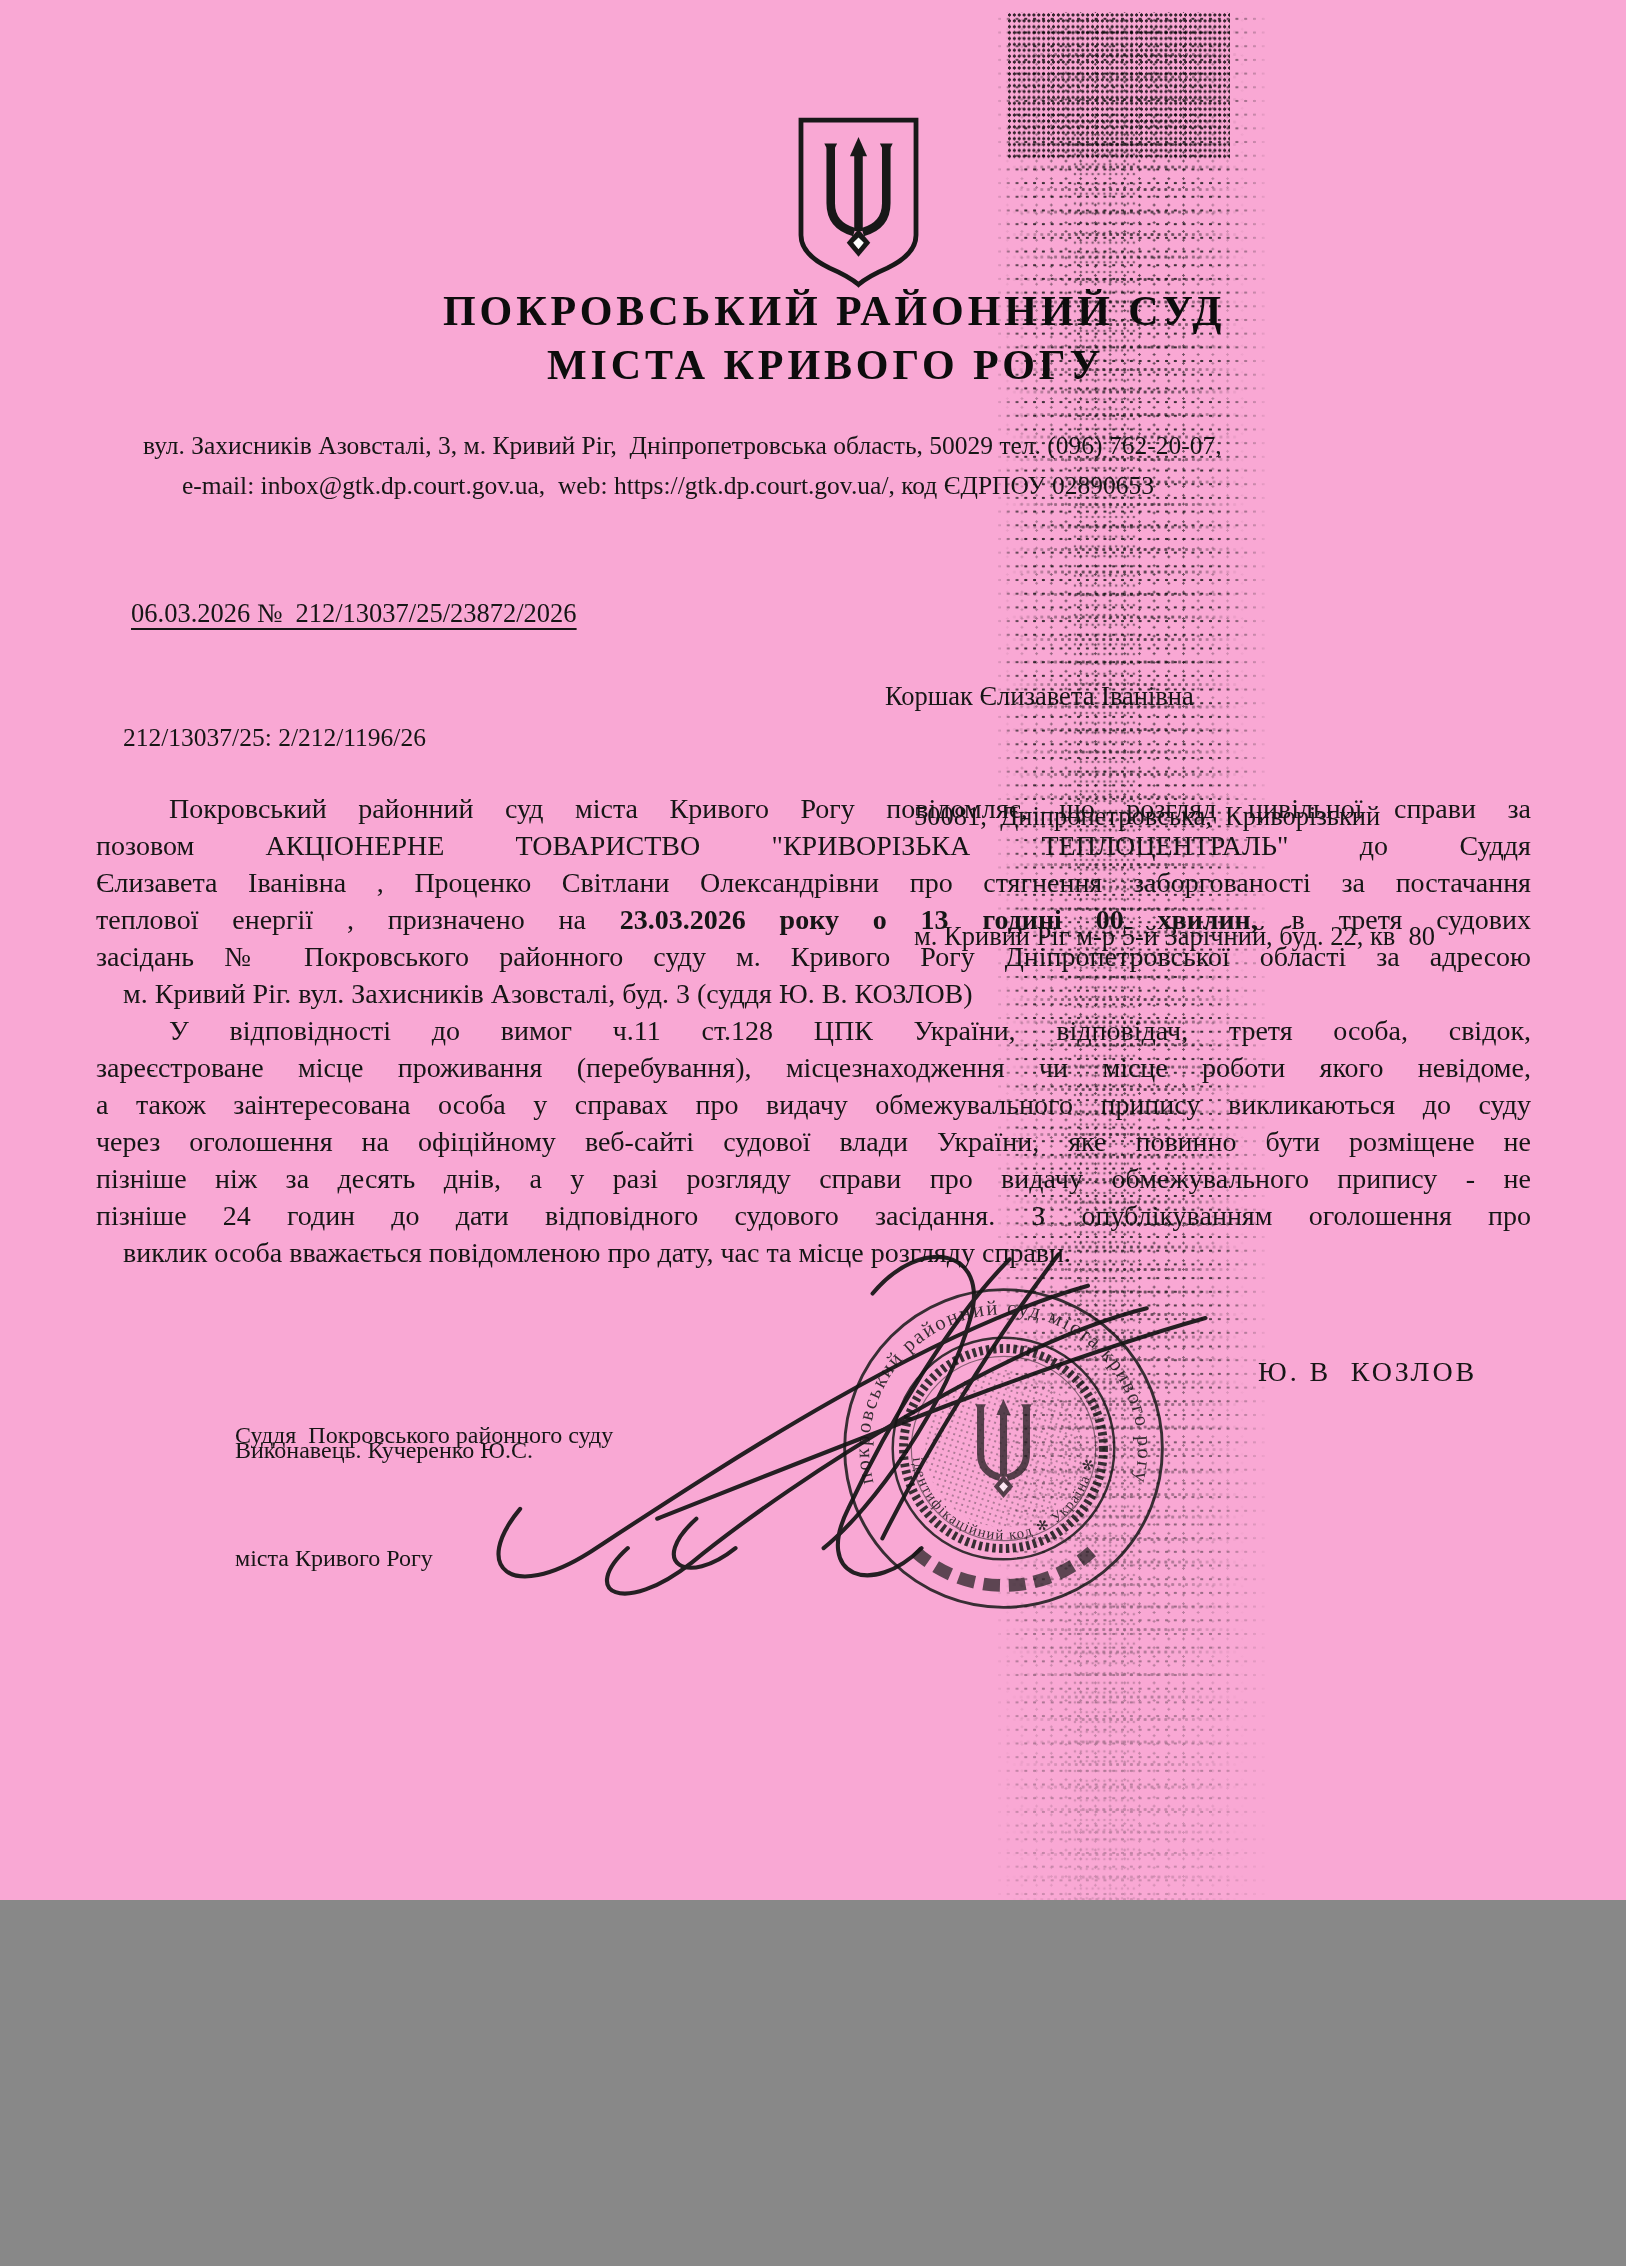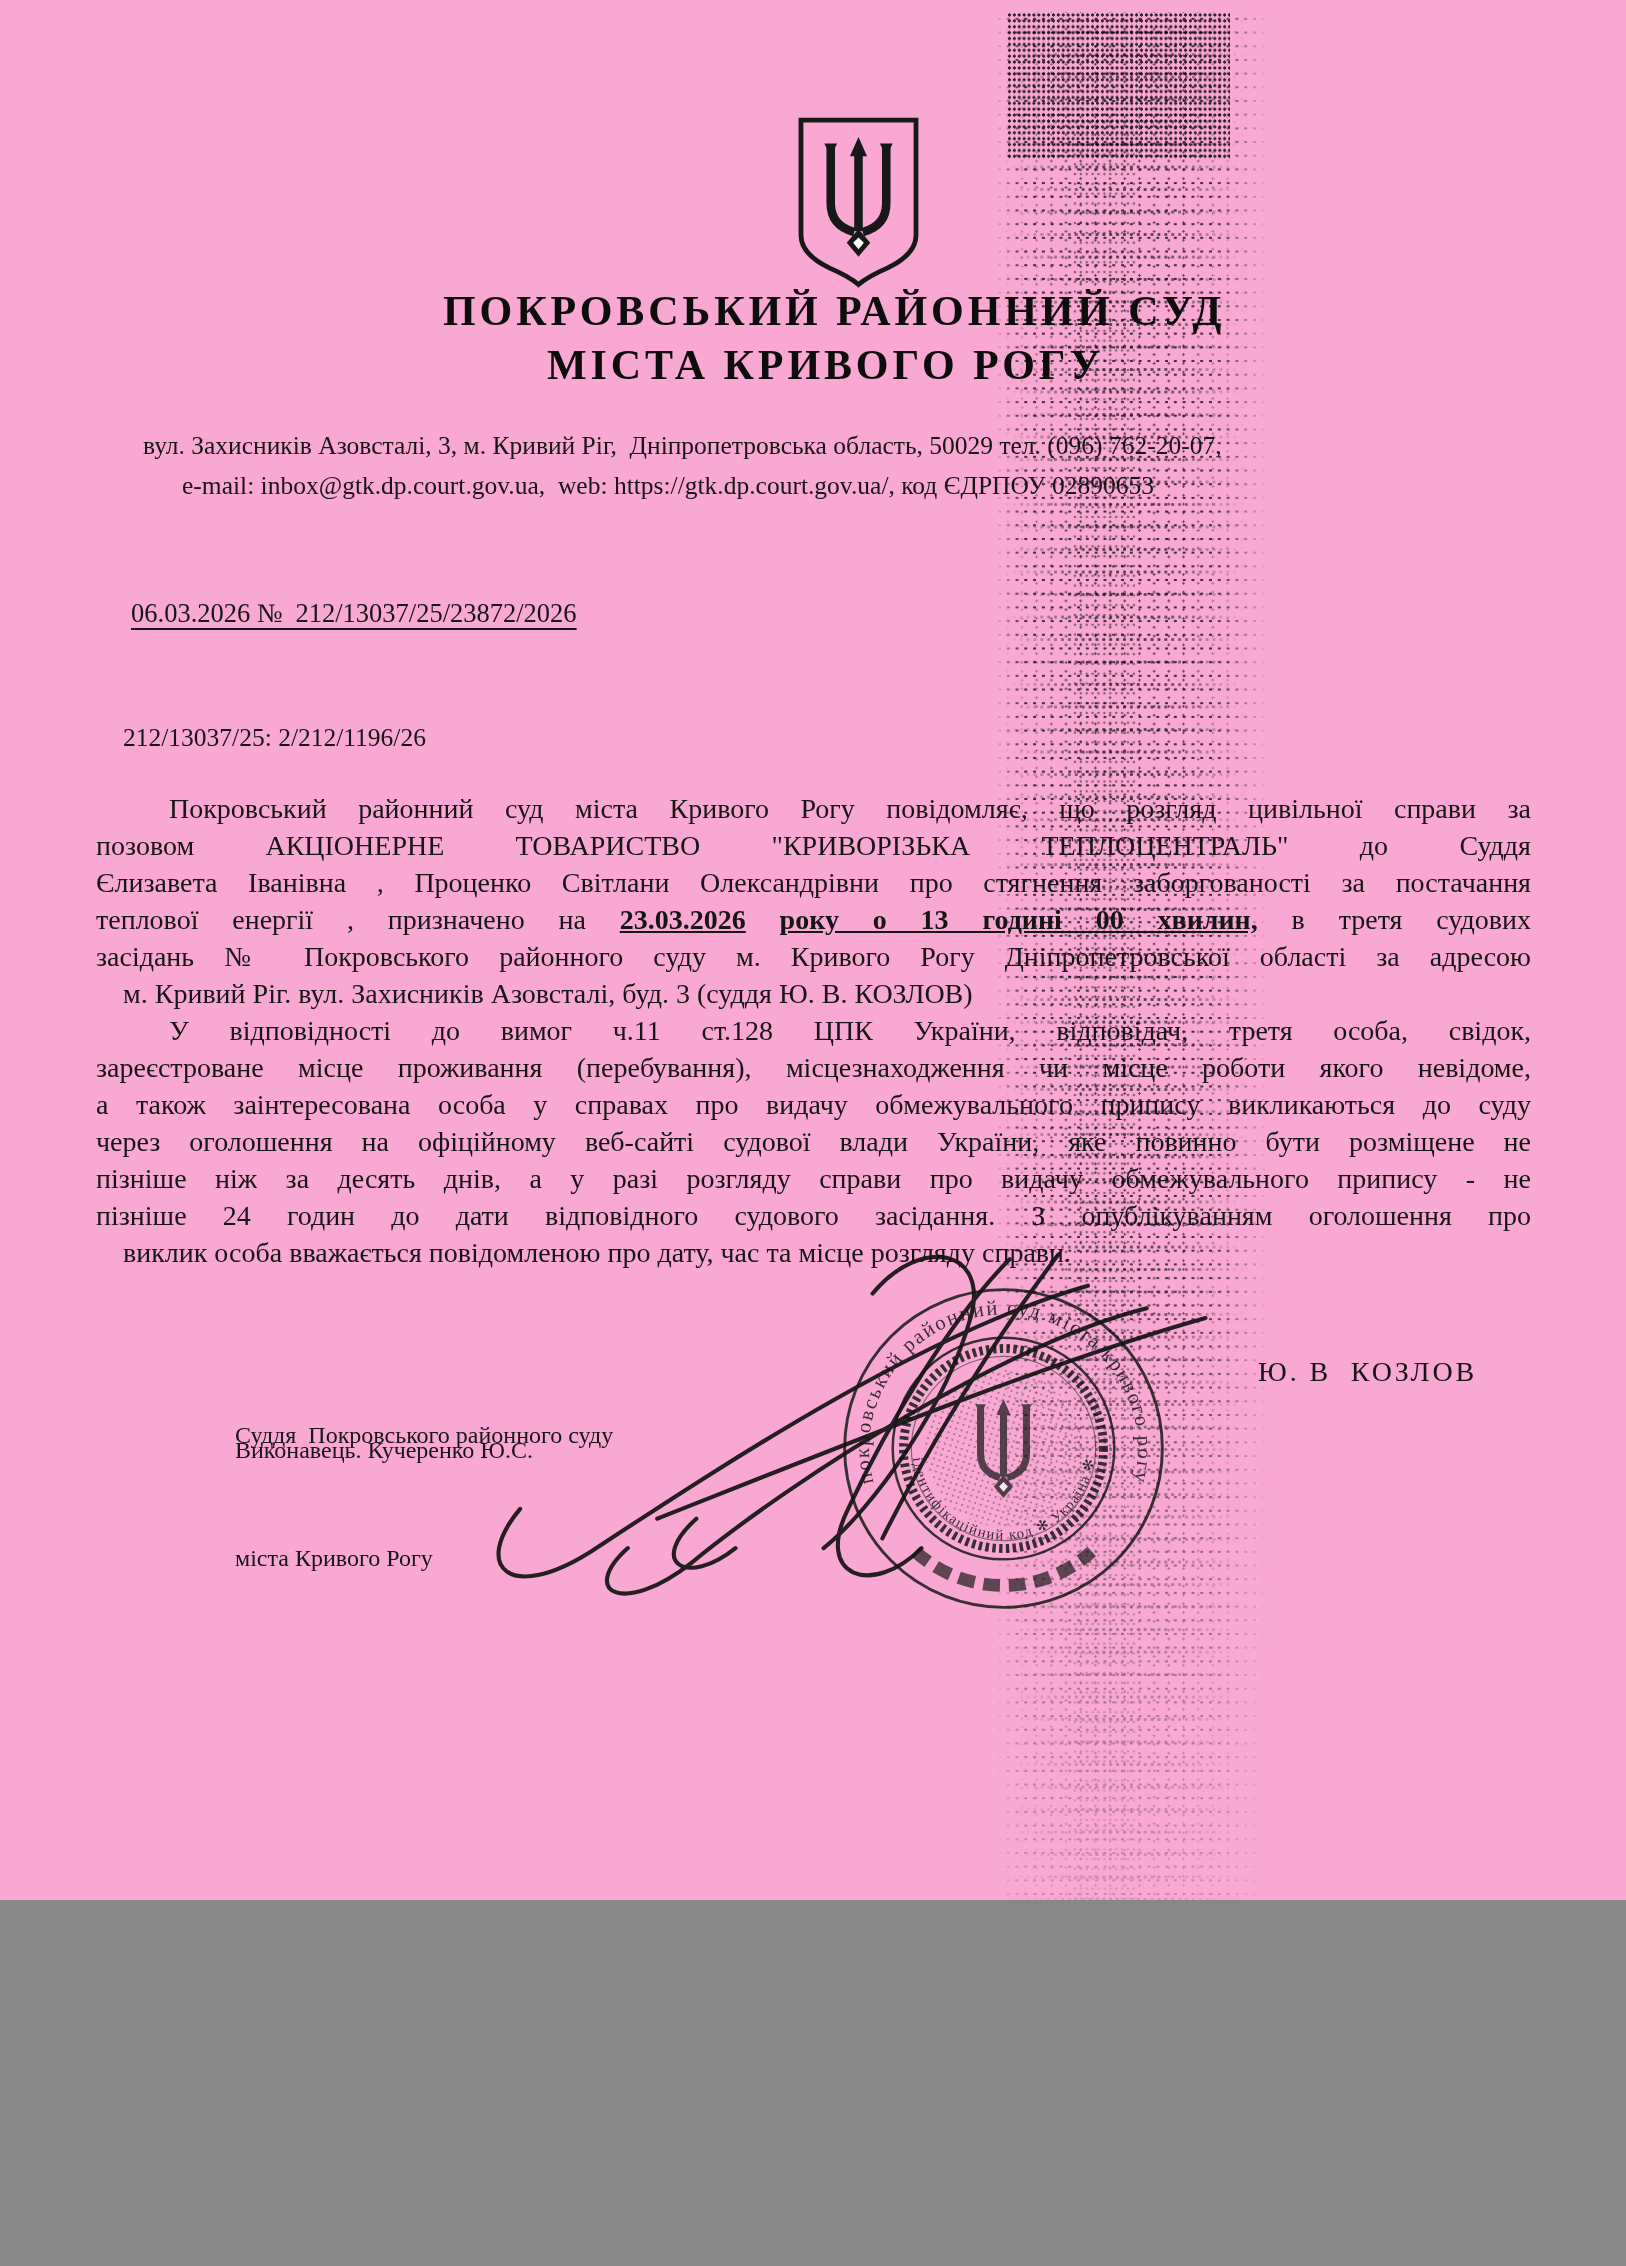--- a/index.html
+++ b/index.html
@@ -22,21 +22,21 @@
   
   .refline{position:absolute;left:131px;top:598px;font-size:26.5px;white-space:pre;text-decoration:underline;text-underline-offset:5.9px;text-decoration-thickness:1.5px;z-index:1;}
   .recipient{position:absolute;left:885px;top:596px;font-size:26.5px;line-height:40px;white-space:pre;z-index:1;}
   .recipient .ind{padding-left:29px;}
   .caseno{position:absolute;left:123px;top:723px;font-size:25.5px;white-space:pre;z-index:1;}
   
   .body{position:absolute;left:96px;top:790px;width:1435px;font-size:28px;line-height:37px;z-index:1;}
   .ln{text-align:justify;text-align-last:justify;}
   .ln.ind1{text-indent:73px;}
   .ln.last{text-align:left;text-align-last:left;margin-left:27px;}
-  .ln b{font-weight:bold;text-decoration:underline;}
+  .ln b{font-weight:bold;}
   
   .sig-title{position:absolute;left:235px;top:1333px;font-size:24px;line-height:41px;white-space:pre;z-index:1;}
   .judge-name{position:absolute;left:1258px;top:1356px;font-size:28px;letter-spacing:2.9px;white-space:pre;z-index:1;}
   .executor{position:absolute;left:235px;top:1437px;font-size:24px;white-space:pre;z-index:1;}
   
   .stamp{position:absolute;left:827px;top:1267px;width:353px;height:363px;z-index:2;opacity:.88;}
   .signature{position:absolute;left:461px;top:1225px;width:784px;height:421px;z-index:3;}
   
   .noise{position:absolute;left:995px;top:11.8px;width:274px;height:2092px;z-index:5;pointer-events:none;
     -webkit-mask-image:linear-gradient(180deg,#000 0%,#000 58%,rgba(0,0,0,.6) 70%,rgba(0,0,0,.38) 82%,rgba(0,0,0,.2) 92%,transparent 100%);
@@ -78,20 +78,25 @@
   </svg>
 
   <div class="h1">ПОКРОВСЬКИЙ РАЙОННИЙ СУД</div>
   <div class="h2">МІСТА КРИВОГО РОГУ</div>
 
   <div class="addr1">вул. Захисників Азовсталі, 3, м. Кривий Ріг,  Дніпропетровська область, 50029 тел. (096) 762-20-07,</div>
   <div class="addr2"><span>e-mail:</span> <span class="u">inbox@gtk.dp.court.gov.ua,</span>  <span>web:</span> <span class="u">https://gtk.dp.court.gov.ua/,</span> <span>код ЄДРПОУ 02890653</span></div>
 
   <div class="refline">06.03.2026 №  212/13037/25/23872/2026</div>
 
+  <div class="recipient">
+    <div>Коршак Єлизавета Іванівна</div>
+    <div class="ind">50081,  Дніпропетровська,  Криворізький</div>
+    <div class="ind">м. Кривий Ріг м-р 5-й Зарічний, буд. 22, кв  80</div>
+  </div>
 
   <div class="caseno">212/13037/25: 2/212/1196/26</div>
 
   <div class="body">
     <div class="ln ind1">Покровський районний суд міста Кривого Рогу  повідомляє, що розгляд цивільної справи за</div>
     <div class="ln">позовом  АКЦІОНЕРНЕ  ТОВАРИСТВО  "КРИВОРІЗЬКА  ТЕПЛОЦЕНТРАЛЬ"  до  Суддя</div>
     <div class="ln">Єлизавета Іванівна , Проценко Світлани Олександрівни про стягнення заборгованості за постачання</div>
     <div class="ln"><span>теплової енергії , призначено на</span> <b>23.03.2026</b> <b>року о  13  годині  00  хвилин,</b> <span>в третя судових</span></div>
     <div class="ln">засідань №  Покровського  районного суду м. Кривого Рогу Дніпропетровської області за адресою</div>
     <div class="ln last">м. Кривий Ріг. вул. Захисників Азовсталі,  буд. 3 (суддя Ю. В.  КОЗЛОВ)</div>

